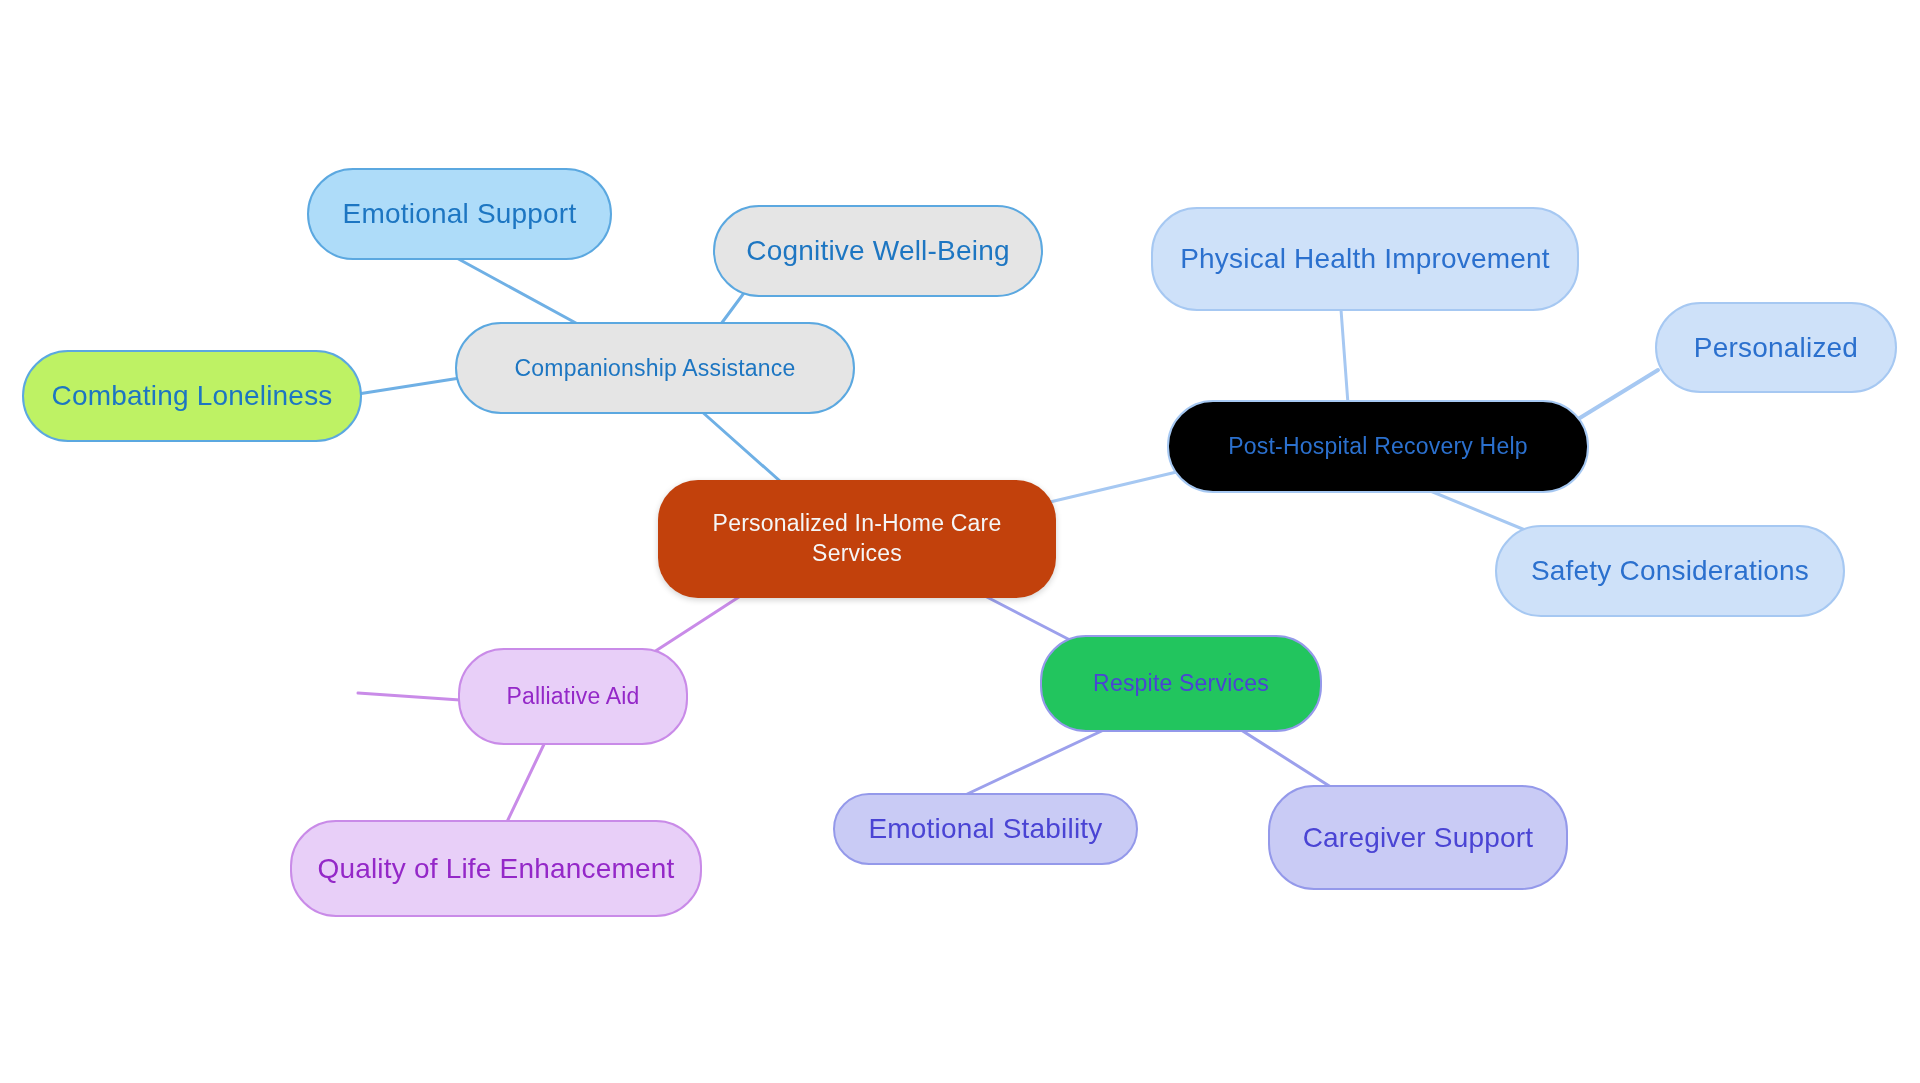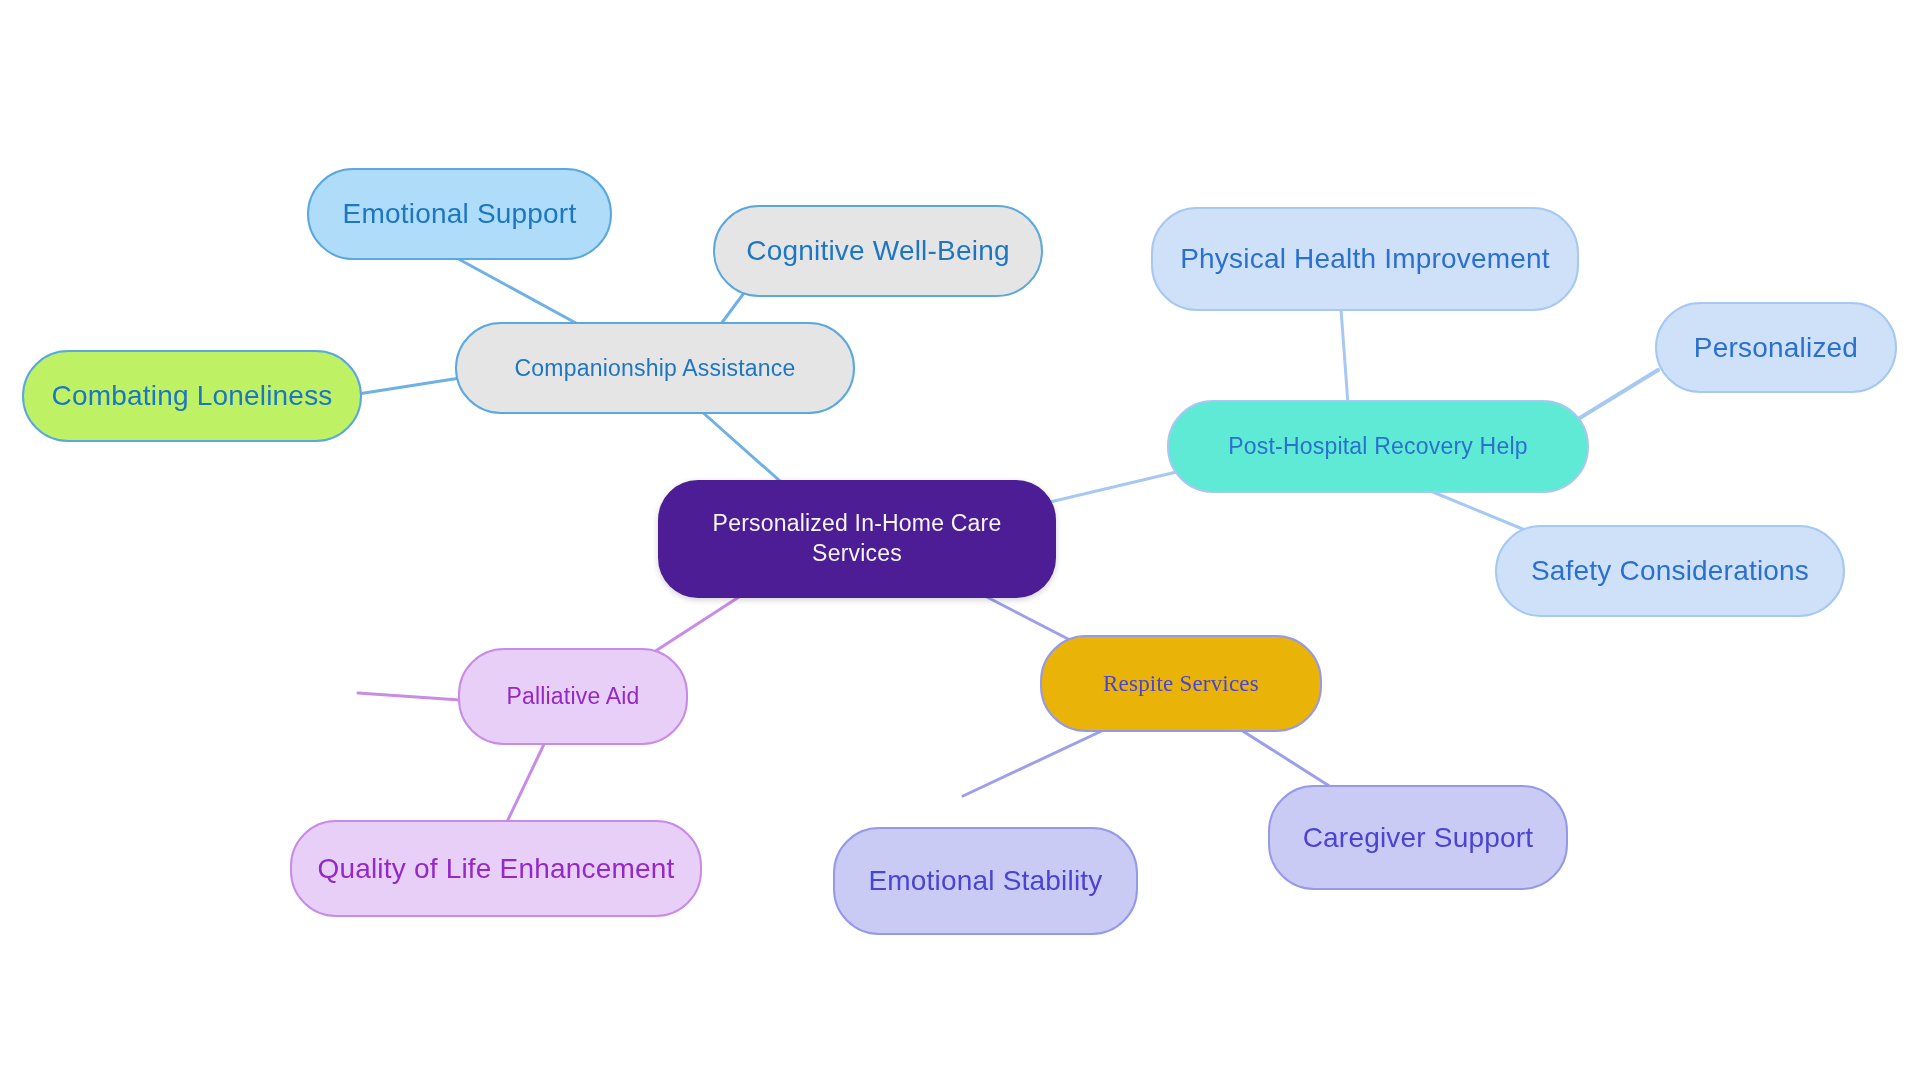--- a/index.html
+++ b/index.html
@@ -50,21 +50,21 @@
   #n-center        { left: 658px;  top: 480px; width: 398px; height: 118px; }
   #n-companionship { left: 455px;  top: 322px; width: 400px; height: 92px;  }
   #n-emotional-support   { left: 307px;  top: 168px; width: 305px; height: 92px; }
   #n-cognitive-wellbeing { left: 713px;  top: 178px; width: 330px; height: 92px; }
   #n-combating-loneliness{ left: 22px;   top: 350px; width: 340px; height: 92px; }
   #n-recovery      { left: 1167px; top: 400px; width: 422px; height: 93px; }
   #n-physical-health     { left: 1151px; top: 207px; width: 428px; height: 104px; }
   #n-independence        { left: 1655px; top: 302px; width: 242px; height: 91px; }
   #n-safety              { left: 1495px; top: 525px; width: 350px; height: 92px; }
   #n-respite       { left: 1040px; top: 635px; width: 282px; height: 97px; }
-  #n-emotional-stability { left: 833px;  top: 827px; width: 305px; height: 108px; }
+  #n-emotional-stability { left: 833px;  top: 793px; width: 305px; height: 72px; }
   #n-caregiver-support   { left: 1268px; top: 785px; width: 300px; height: 105px; }
   #n-palliative    { left: 458px;  top: 648px; width: 230px; height: 97px; }
   #n-dignity             { left: 22px;   top: 638px; width: 340px; height: 94px; }
   #n-quality-of-life     { left: 290px;  top: 820px; width: 412px; height: 97px; }
 </style>
 </head>
 <body>
 
 <div class="canvas">
 
@@ -82,32 +82,32 @@
 
     <line x1="983" y1="595" x2="1070" y2="640" stroke-width="3" stroke="#9CA0EC" stroke-linecap="round"></line>
     <line x1="1108" y1="728" x2="963" y2="796" stroke-width="3" stroke="#9CA0EC" stroke-linecap="round"></line>
     <line x1="1238" y1="728" x2="1334" y2="789" stroke-width="3" stroke="#9CA0EC" stroke-linecap="round"></line>
 
     <line x1="742" y1="595" x2="654" y2="652" stroke-width="3" stroke="#C98BE8" stroke-linecap="round"></line>
     <line x1="460" y1="700" x2="358" y2="693" stroke-width="3" stroke="#C98BE8" stroke-linecap="round"></line>
     <line x1="546" y1="740" x2="506" y2="824" stroke-width="3" stroke="#C98BE8" stroke-linecap="round"></line>
   </svg>
 
-  <div id="n-center" class="node center" style="background: #4c1d95; color: rgb(245, 246, 247);">Personalized In-Home Care Services</div>
+  <div id="n-center" class="node center" style="background: #c2410c; color: rgb(245, 246, 247);">Personalized In-Home Care Services</div>
 
   <div id="n-companionship" class="node branch" style="background: #e5e5e5; color: rgb(29, 118, 194); border-color: rgb(91, 168, 224);">Companionship Assistance</div>
   <div id="n-emotional-support" class="node" style="background: rgb(174, 220, 249); color: rgb(29, 118, 194); border-color: rgb(91, 168, 224);">Emotional Support</div>
   <div id="n-cognitive-wellbeing" class="node" style="background: #e5e5e5; color: rgb(29, 118, 194); border-color: rgb(91, 168, 224); margin-top: 27px;">Cognitive Well-Being</div>
   <div id="n-combating-loneliness" class="node" style="background: #bef264; color: rgb(29, 118, 194); border-color: rgb(91, 168, 224);">Combating Loneliness</div>
 
-  <div id="n-recovery" class="node branch" style="background: #5eead4; color: rgb(43, 112, 206); border-color: rgb(166, 200, 242);">Post-Hospital Recovery Help</div>
+  <div id="n-recovery" class="node branch" style="background: #000000; color: rgb(43, 112, 206); border-color: rgb(166, 200, 242);">Post-Hospital Recovery Help</div>
   <div id="n-physical-health" class="node" style="background: rgb(206, 225, 249); color: rgb(43, 112, 206); border-color: rgb(166, 200, 242);">Physical Health Improvement</div>
   <div id="n-independence" class="node" style="background: rgb(206, 225, 249); color: rgb(43, 112, 206); border-color: rgb(166, 200, 242);">Personalized</div>
   <div id="n-safety" class="node" style="background: rgb(206, 225, 249); color: rgb(43, 112, 206); border-color: rgb(166, 200, 242);">Safety Considerations</div>
 
-  <div id="n-respite" class="node branch" style="background: #eab308; color: rgb(74, 68, 212); border-color: rgb(148, 153, 234); font-family: Liberation Serif, serif;">Respite Services</div>
+  <div id="n-respite" class="node branch" style="background: #22c55e; color: rgb(74, 68, 212); border-color: rgb(148, 153, 234);">Respite Services</div>
   <div id="n-emotional-stability" class="node" style="background: rgb(201, 203, 245); color: rgb(74, 68, 212); border-color: rgb(148, 153, 234);">Emotional Stability</div>
   <div id="n-caregiver-support" class="node" style="background: rgb(201, 203, 245); color: rgb(74, 68, 212); border-color: rgb(148, 153, 234);">Caregiver Support</div>
 
   <div id="n-palliative" class="node branch" style="background: rgb(232, 207, 248); color: rgb(148, 40, 200); border-color: rgb(201, 139, 232);">Palliative Aid</div>
   <div id="n-quality-of-life" class="node" style="background: rgb(232, 207, 248); color: rgb(148, 40, 200); border-color: rgb(201, 139, 232);">Quality of Life Enhancement</div>
 
 </div>
 
 </body></html>

